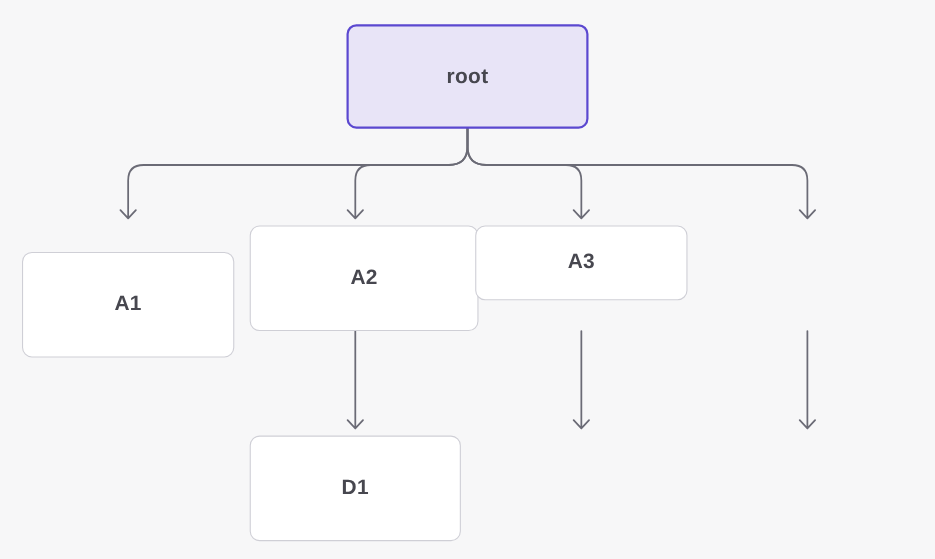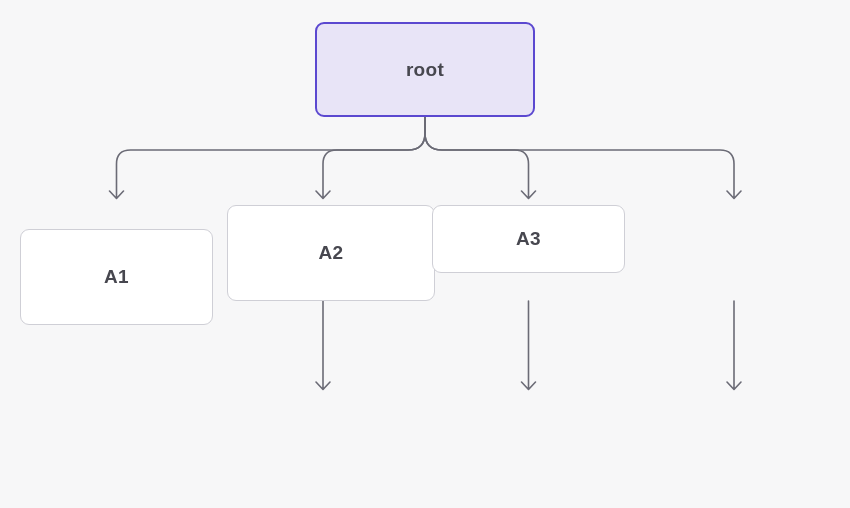--- a/index.html
+++ b/index.html
@@ -84,14 +84,17 @@
   <div class="node node--a1">
     <span>A1</span>
   </div>
   <div class="node node--a2">
     <span>A2</span>
   </div>
   <div class="node node--a3">
     <span>A3</span>
   </div>
 
+  <div class="node node--d1">
+    <span>D1</span>
+  </div>
 
 </div>
 
 </body></html>

